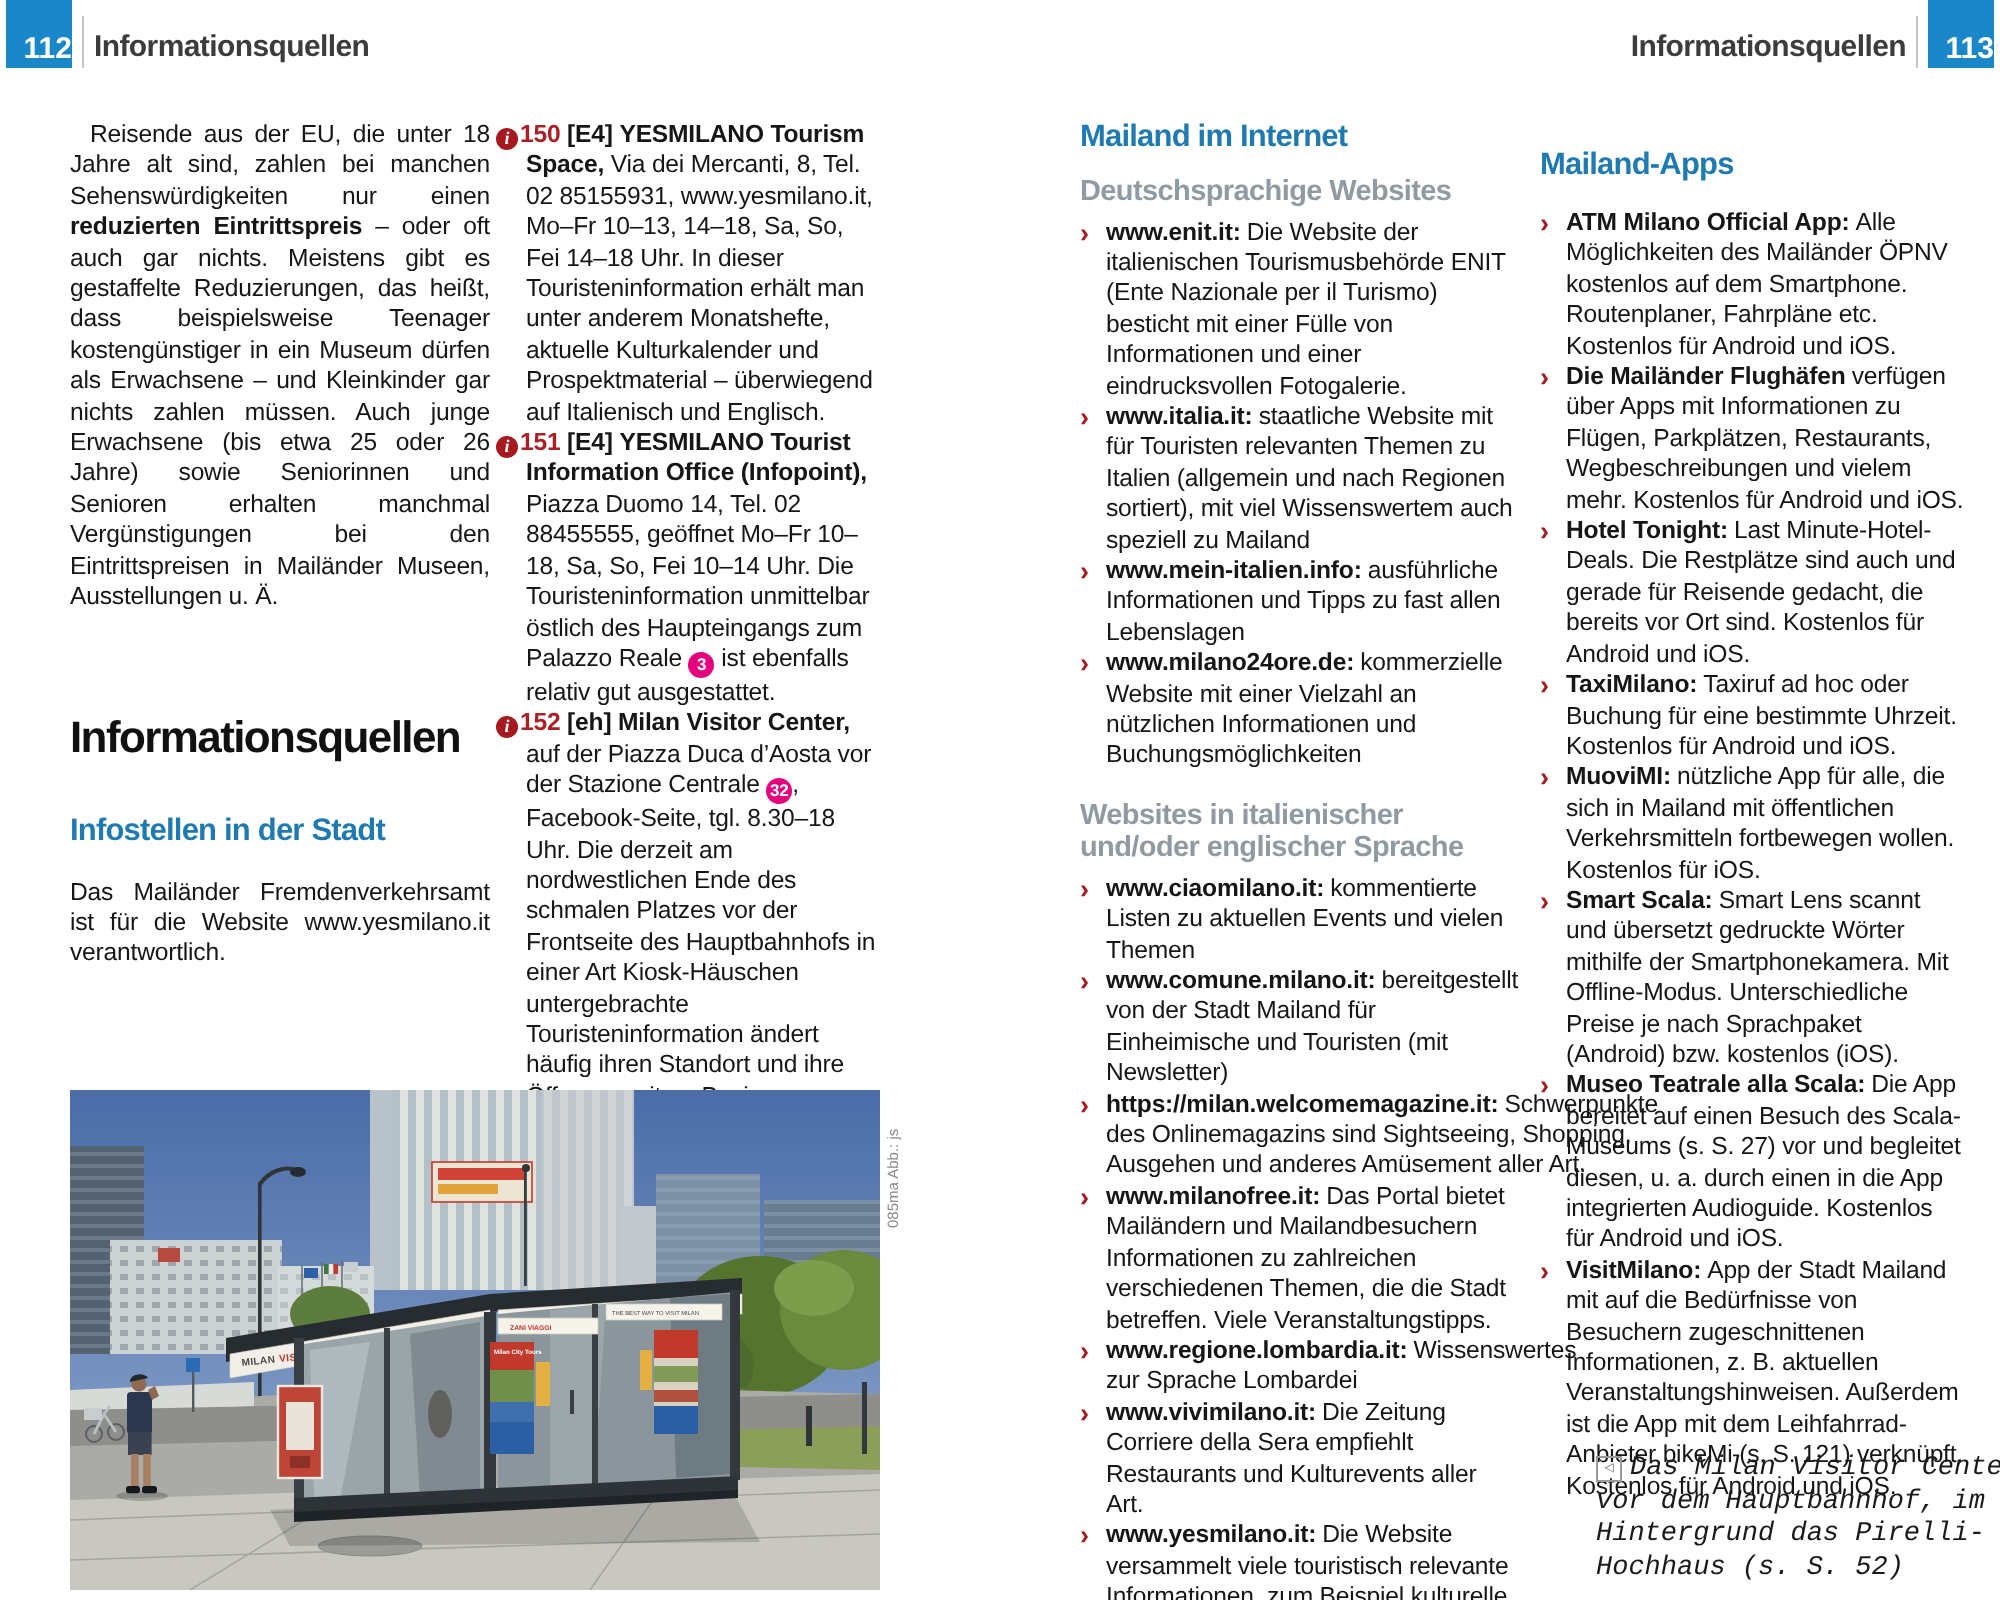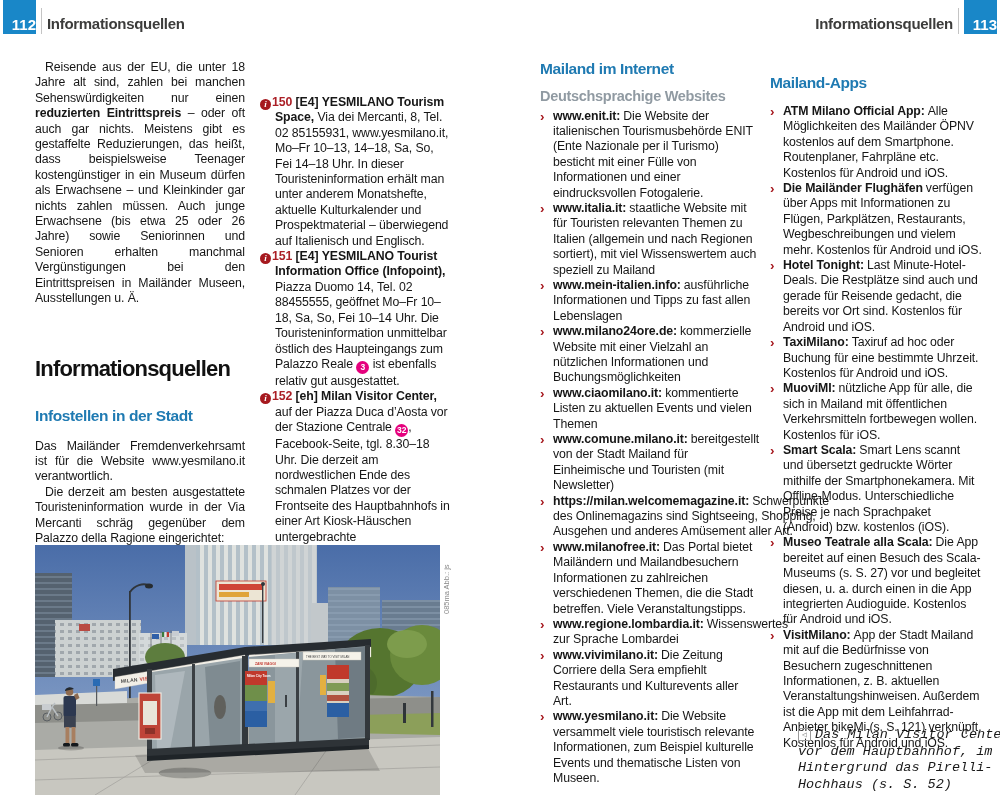--- a/index.html
+++ b/index.html
@@ -10,21 +10,21 @@
   .hdr-left{left:3px;}
   .hdr-right{right:3px;}
   .pagebox{width:33px;height:40px;background:#1987c8;color:#fff;font-weight:bold;font-size:15px;
            display:flex;align-items:flex-end;justify-content:flex-end;padding-bottom:1px;box-sizing:border-box;}
   .hdr-rule{width:1px;height:26px;background:#c4c4c4;}
   .hdr-title{font-weight:bold;font-size:15px;color:#3c3c3b;letter-spacing:-0.3px;padding-bottom:2px;}
   
   .col{position:absolute;top:60px;font-size:12.3px;line-height:15.4px;letter-spacing:-0.1px;
        hyphens:auto;-webkit-hyphens:auto;}
   .col1{left:35px;width:210px;text-align:justify;}
-  .col2{left:260px;width:193px;margin-top:35px;}
+  .col2{left:248px;width:193px;}
   .col3{left:540px;width:219px;}
   .col4{left:770px;width:212px;margin-top:14px;}
   p{margin:0;}
   .indent{text-indent:10px;}
   .h1{font-size:22px;line-height:24px;font-weight:bold;color:#111;letter-spacing:-0.8px;
       margin:50px 0 26px 0;text-align:left;}
   .h2b{font-size:15.5px;line-height:18px;font-weight:bold;color:#1f7ab2;letter-spacing:-0.4px;margin:0 0 12px 0;}
   .h3g{font-size:14.5px;line-height:16.5px;font-weight:bold;color:#909aa2;letter-spacing:-0.3px;margin:14px 0 4px 0;}
   .col1 .h2b{margin-bottom:14px;}
   
@@ -69,21 +69,20 @@
     <div class="pagebox">
         <span>113</span>
       </div>
   </div>
 
   <div class="col col1">
     <p class="indent"><span>Reisende aus der EU, die unter 18 Jahre alt sind, zahlen bei manchen Sehenswürdigkeiten nur einen </span><b>reduzierten Eintrittspreis</b><span> – oder oft auch gar nichts. Meistens gibt es gestaffelte Reduzierungen, das heißt, dass beispielsweise Teenager kostengünstiger in ein Museum dürfen als Erwachsene – und Kleinkinder gar nichts zahlen müssen. Auch junge Erwachsene (bis etwa 25 oder 26 Jahre) sowie Seniorinnen und Senioren erhalten manchmal Vergünstigungen bei den Eintrittspreisen in Mailänder Museen, Ausstellungen u. Ä.</span></p>
     <p class="h1">Informationsquellen</p>
     <p class="h2b">Infostellen in der Stadt</p>
     <p>Das Mailänder Fremdenverkehrsamt ist für die Website www.yesmilano.it verantwortlich.</p>
-    <p class="indent">Die derzeit am besten ausgestattete Touristeninformation wurde in der Via Mercanti schräg gegenüber dem Palazzo della Ragione eingerichtet:</p>
   </div>
 
   <div class="col col2">
     <p class="entry">
       <span class="inf"><span>i</span></span><span class="rednum">150</span>
       <b>[E4]</b>
       <b>YESMILANO Tourism Space,</b>
       <span>Via dei Mercanti, 8, Tel. 02 85155931, www.yesmilano.it, Mo–Fr 10–13, 14–18, Sa, So, Fei 14–18 Uhr.</span>
       <span>In dieser Touristeninformation erhält man unter anderem Monatshefte, aktuelle Kulturkalender und Prospektmaterial – überwiegend auf Italienisch und Englisch.</span>
     </p>
@@ -118,20 +117,21 @@
         <p class="li-t"><b>www.italia.it:</b><span>staatliche Website mit für Touristen relevanten Themen zu Italien (allgemein und nach Regionen sortiert), mit viel Wissenswertem auch speziell zu Mailand</span></p>
       </div>
     <div class="li">
         <span class="bul">›</span>
         <p class="li-t"><b>www.mein-italien.info:</b><span>ausführliche Informationen und Tipps zu fast allen Lebenslagen</span></p>
       </div>
     <div class="li">
         <span class="bul">›</span>
         <p class="li-t"><b>www.milano24ore.de:</b><span>kommerzielle Website mit einer Vielzahl an nützlichen Informationen und Buchungsmöglichkeiten</span></p>
       </div>
+    <p class="h3g">Websites in italienischer und/oder englischer Sprache</p>
     <div class="li">
         <span class="bul">›</span>
         <p class="li-t"><b>www.ciaomilano.it:</b><span>kommentierte Listen zu aktuellen Events und vielen Themen</span></p>
       </div>
     <div class="li">
         <span class="bul">›</span>
         <p class="li-t"><b>www.comune.milano.it:</b><span>bereitgestellt von der Stadt Mailand für Einheimische und Touristen (mit Newsletter)</span></p>
       </div>
     <div class="li">
         <span class="bul">›</span>

